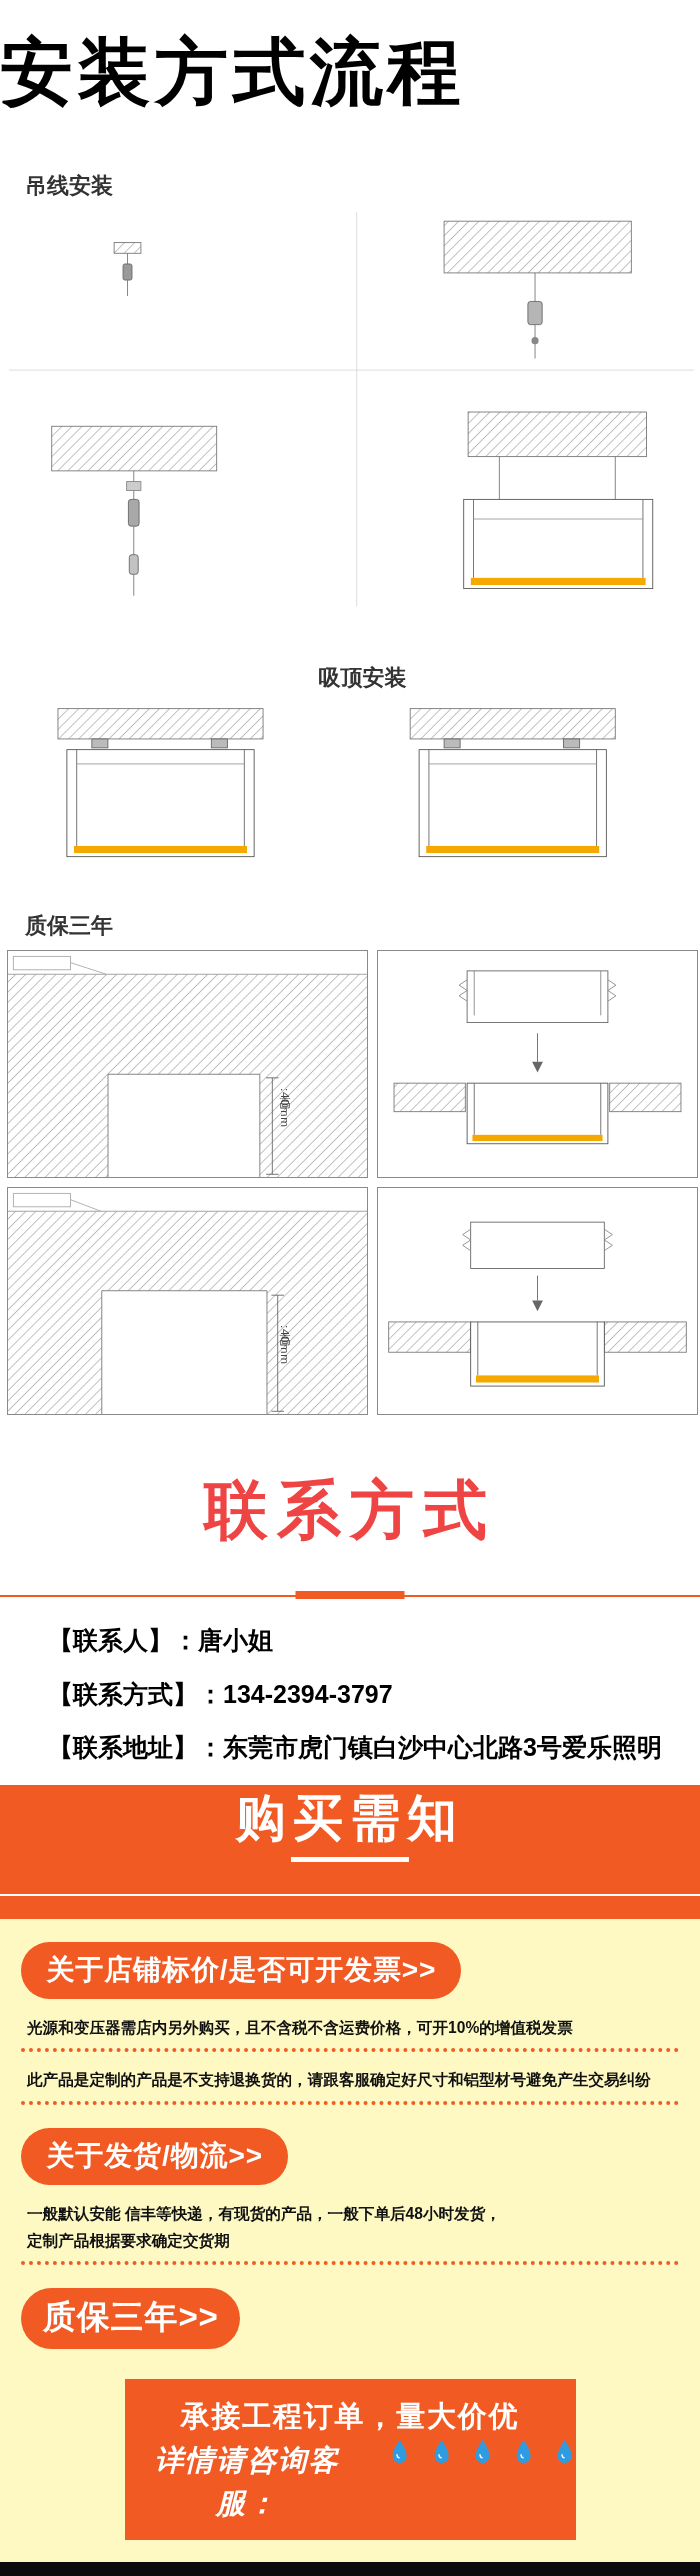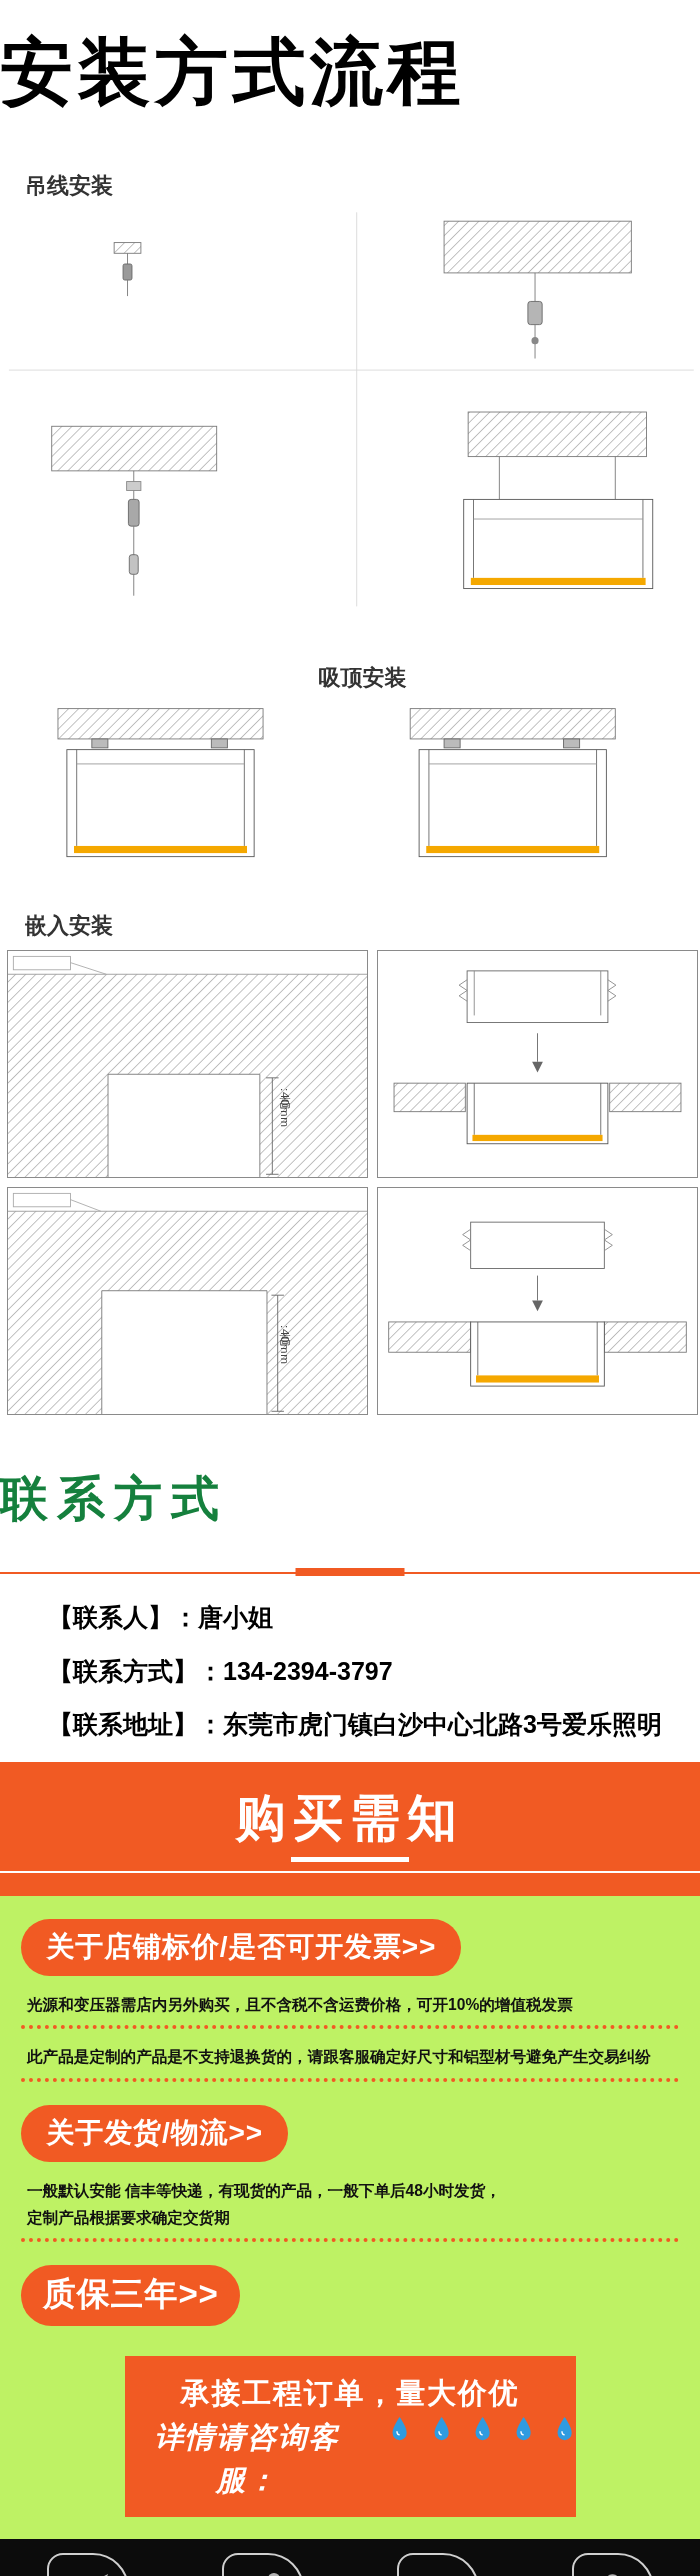--- a/index.html
+++ b/index.html
@@ -16,36 +16,36 @@
   .sec-label.last{margin-top:23px;}
   .diagram{display:block;}
 
   .recessed-row{display:flex;gap:9px;margin:9px 7.1px 0 7.1px;}
   .panel{position:relative;border:0.9px solid #8a8a8a;background:#fff;}
   .panel svg{display:block;}
   .dim-label{position:absolute;left:269px;top:136px;writing-mode:vertical-rl;
     font-size:11.6px;color:#444;letter-spacing:0.9px;}
 
   
-  .contact-title{text-align:left;font-size:48px;font-weight:900;letter-spacing:9px;
-    color:#15803d;margin:52px 0 0;}
+  .contact-title{text-align:center;font-size:64px;font-weight:900;letter-spacing:9px;
+    color:#ef4444;margin:52px 0 0;}
   .divider{position:relative;height:8px;margin-top:37px;}
   .divider .thin{position:absolute;top:3.6px;left:0;right:0;height:1.8px;background:#F15A23;}
   .divider .thick{position:absolute;top:0;left:50%;transform:translateX(-50%);
     width:109px;height:8px;background:#F15A23;}
   .contact-rows{margin:25px 0 0 48px;}
   .contact-rows p{font-size:25px;font-weight:700;color:#000;margin:0 0 20.5px;}
 
   
   .notice-header{position:relative;background:#F15A23;height:134px;margin-top:19.6px;text-align:center;}
-  .nh-title{color:#fff;font-size:50px;font-weight:900;letter-spacing:7.1px;padding-top:23px;}
+  .nh-title{color:#fff;font-size:50px;font-weight:900;letter-spacing:7.1px;}
   .nh-underline{display:block;width:118px;height:4.5px;background:#fff;margin:5.4px auto 0;}
   .nh-line{position:absolute;left:0;right:0;bottom:23px;height:1.8px;background:#fff;}
 
-  .notice-body{background:#bef264;padding-bottom:21.4px;}
+  .notice-body{background:#fef9c3;padding-bottom:21.4px;}
   .faq-pill{display:inline-block;background:#F15A23;color:#fff;font-weight:900;
     border-radius:37px;padding:9px 25px 10.7px;font-size:28px;margin:23px 0 0 21.4px;letter-spacing:0.9px;}
   .faq-pill.small{font-size:33px;padding:7.1px 21.4px 9px;}
   .faq-body{font-size:15.6px;font-weight:700;color:#111;margin:14.3px 25px 7.1px 27px;line-height:1.75;}
   .dotted{border-top:4.5px dotted #F15A23;margin:5.4px 21.4px 0;}
 
   .cta-box{background:#F15A23;width:451px;margin:30px auto 0;padding:16px 0 14.3px;
     color:#fff;font-weight:900;font-size:29px;text-align:center;line-height:1.5;letter-spacing:1.8px;}
   .cta-line2{display:flex;align-items:flex-start;justify-content:center;gap:20px;font-style:italic;}
   .drop-icon{width:21.4px;height:27px;}
@@ -136,21 +136,21 @@
         <rect x="58" y="48" width="18" height="10" fill="#bbbbbb" stroke="#666"></rect>
         <rect x="192" y="48" width="18" height="10" fill="#bbbbbb" stroke="#666"></rect>
         <rect x="30" y="60" width="210" height="120" fill="#fff" stroke="#555"></rect>
         <line x1="41" y1="60" x2="41" y2="168" stroke="#666"></line>
         <line x1="229" y1="60" x2="229" y2="168" stroke="#666"></line>
         <line x1="41" y1="76" x2="229" y2="76" stroke="#999"></line>
         <rect x="38" y="168" width="194" height="8" fill="#F5A800" stroke="none"></rect>
       </g>
     </svg>
 
-    <div class="sec-label last">嵌入安装</div>
+    <div class="sec-label last">质保三年</div>
 
     <div class="recessed-row">
       <div class="panel">
         <svg width="359" height="226" viewBox="0 0 402 253">
           <rect x="0" y="0" width="402" height="253" fill="#fff"></rect>
           <rect x="0" y="26" width="402" height="227" fill="url(#hatch)"></rect>
           <line x1="0" y1="26" x2="402" y2="26" stroke="#999"></line>
           <rect x="112" y="138" width="170" height="115" fill="#fff"></rect>
           <path d="M112 253 V138 H282 V253" fill="none" stroke="#777"></path>
           <rect x="6" y="6" width="64" height="15" fill="#fff" stroke="#aaa"></rect>

